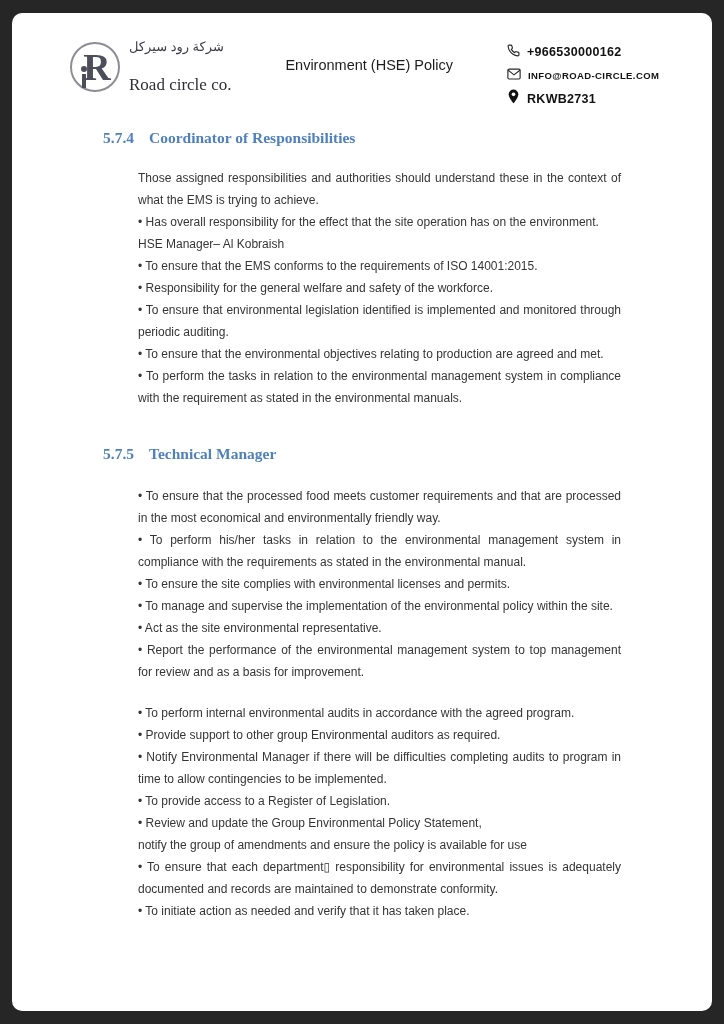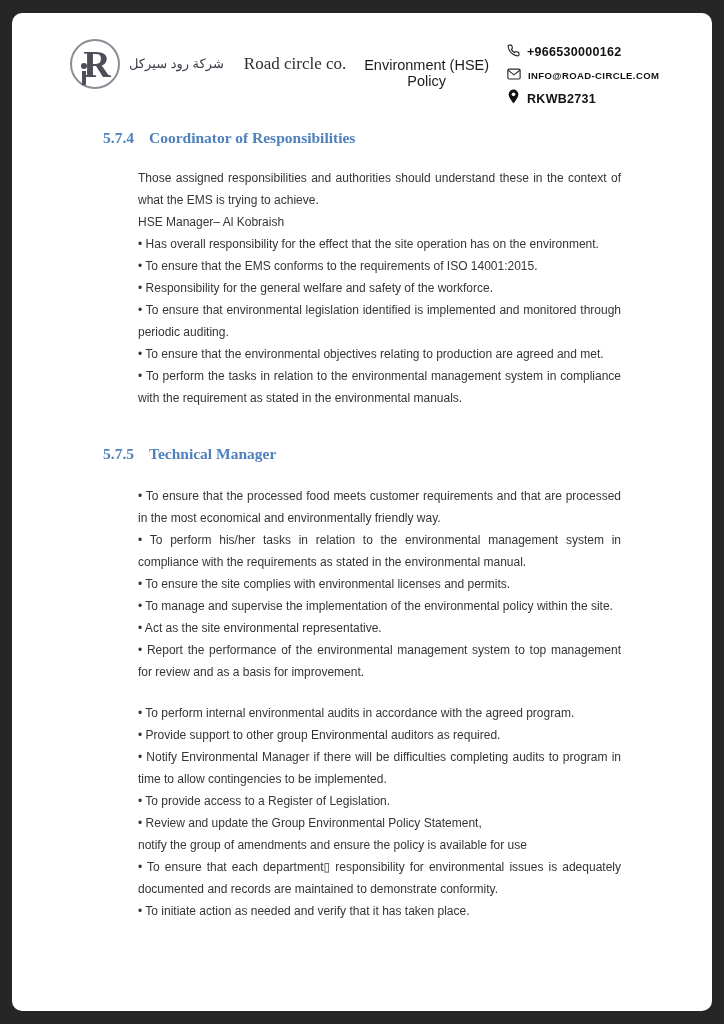--- a/index.html
+++ b/index.html
@@ -55,21 +55,21 @@
     width: 6px; height: 6px;
     border-radius: 50%;
     background: #4e4e5a;
   }
   .logo-i-stem {
     position: absolute;
     left: 10px; top: 30px;
     width: 4px; height: 14px;
     background: #4e4e5a;
   }
-  .logo-text { display: flex; flex-direction: row; align-items: center; gap: 20px; }
+  .logo-text { display: flex; flex-direction: column; align-items: flex-start; gap: 20px; }
   .logo-arabic {
     direction: rtl;
     font-size: 13px;
     color: #3d3d47;
     line-height: 1.25;
   }
   .logo-english {
     font-family: "Liberation Serif", serif;
     font-size: 17px;
     color: #2e2e36;
@@ -179,22 +179,22 @@
       </div>
     </div>
 
     <div class="content">
 
       <div class="sec-heading sec-gap-1">
         <span class="sec-num">5.7.4</span><span class="sec-title">Coordinator of Responsibilities</span>
       </div>
       <div class="body-block">
         <p>Those assigned responsibilities and authorities should understand these in the context of what the EMS is trying to achieve.</p>
+        <p>• Has overall responsibility for the effect that the site operation has on the environment.</p>
         <p>HSE Manager– Al Kobraish</p>
-        <p>• Has overall responsibility for the effect that the site operation has on the environment.</p>
         <p>• To ensure that the EMS conforms to the requirements of ISO 14001:2015.</p>
         <p>• Responsibility for the general welfare and safety of the workforce.</p>
         <p>• To ensure that environmental legislation identified is implemented and monitored through periodic auditing.</p>
         <p>• To ensure that the environmental objectives relating to production are agreed and met.</p>
         <p>• To perform the tasks in relation to the environmental management system in compliance with the requirement as stated in the environmental manuals.</p>
       </div>
 
       <div class="sec-heading sec-gap-n">
         <span class="sec-num">5.7.5</span><span class="sec-title">Technical Manager</span>
       </div>

